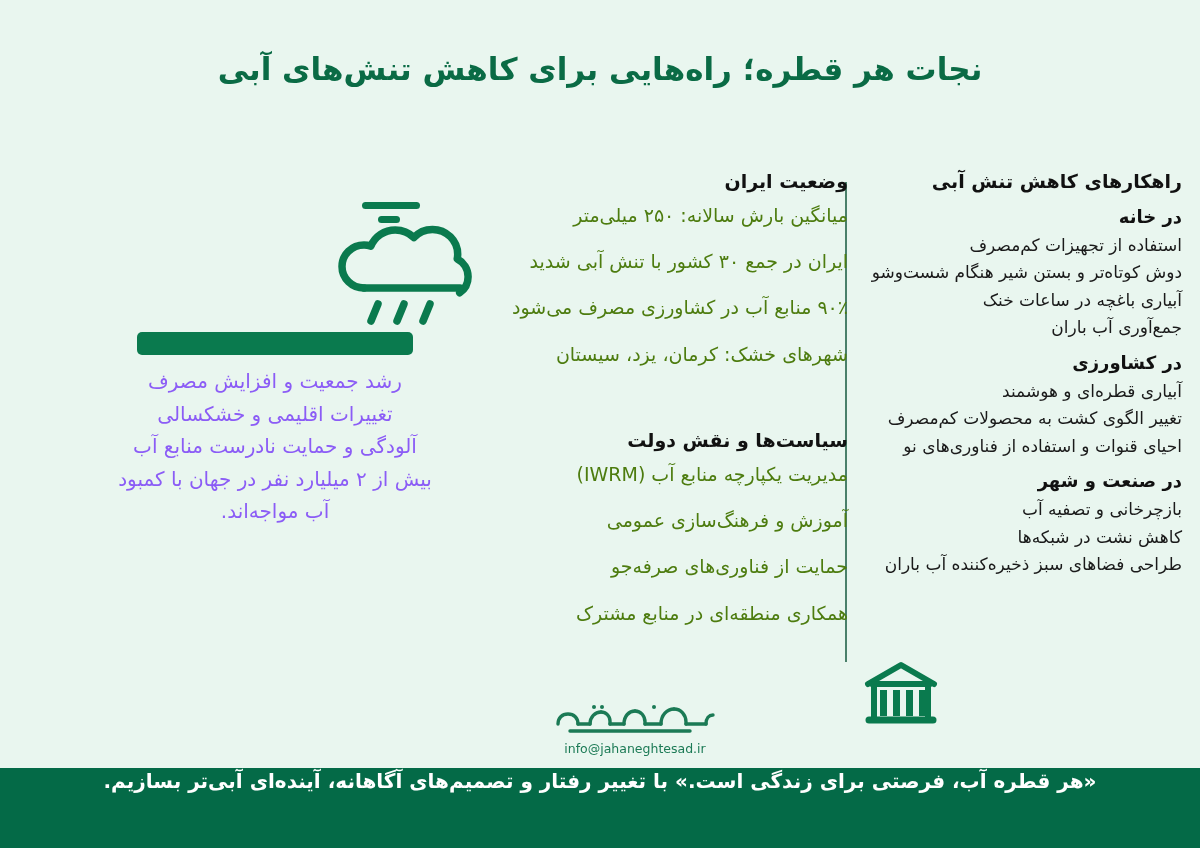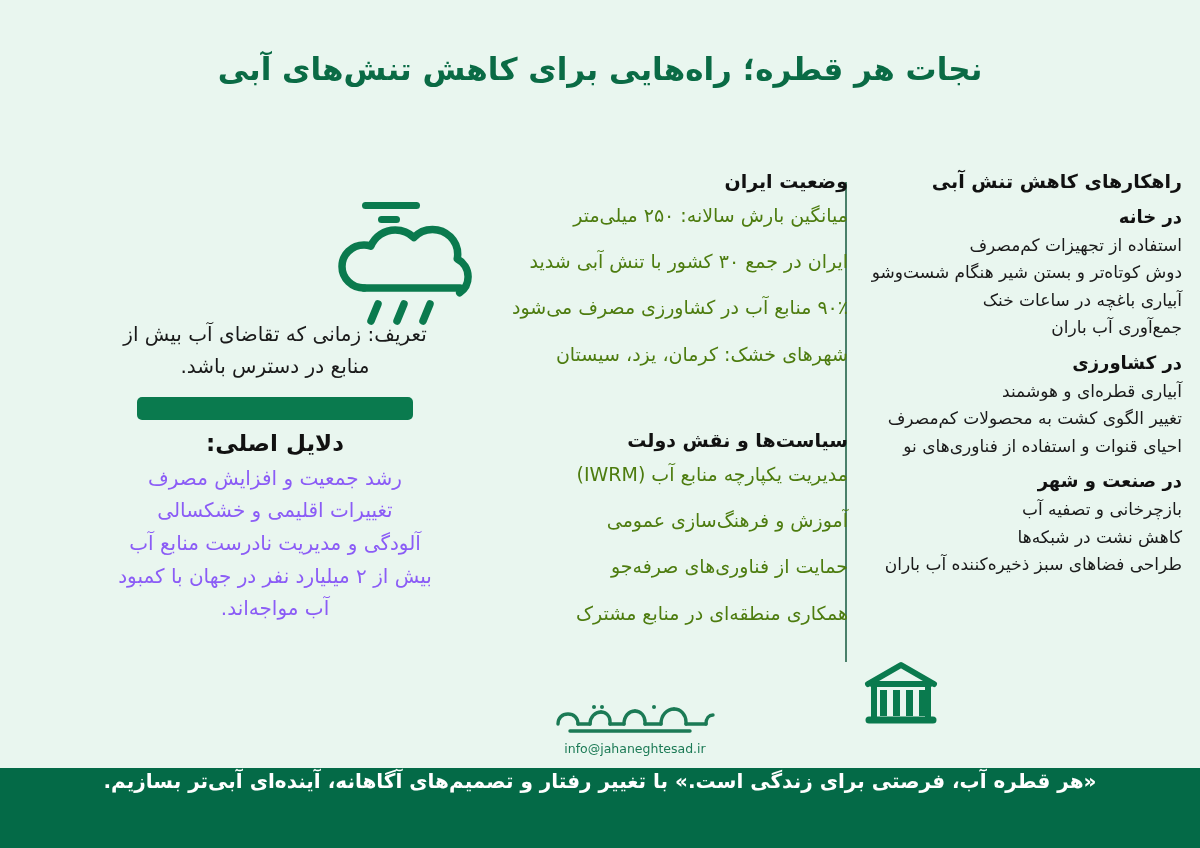--- a/index.html
+++ b/index.html
@@ -220,26 +220,24 @@
     <div style="height:42px"></div>
 
     <div class="sec-head">سیاست‌ها و نقش دولت</div>
     <p class="stat-line">مدیریت یکپارچه منابع آب (IWRM)</p>
     <p class="stat-line">آموزش و فرهنگ‌سازی عمومی</p>
     <p class="stat-line">حمایت از فناوری‌های صرفه‌جو</p>
     <p class="stat-line">همکاری منطقه‌ای در منابع مشترک</p>
   </div>
 
   <div class="col col-left">
-    <p class="def-body">تعریف: زمانی که تقاضای آب بیش از منابع در دسترس باشد.</p>
     <div class="green-bar"></div>
-    <div class="reasons-head">دلایل اصلی:</div>
     <p class="reason">رشد جمعیت و افزایش مصرف</p>
     <p class="reason">تغییرات اقلیمی و خشکسالی</p>
-    <p class="reason">آلودگی و مدیریت نادرست منابع آب</p>
+    <p class="reason">آلودگی و حمایت نادرست منابع آب</p>
     <p class="reason">بیش از ۲ میلیارد نفر در جهان با کمبود آب مواجه‌اند.</p>
   </div>
 
   <div class="logo-wrap">
     <svg class="logo-mark" width="170" height="40" viewBox="0 0 170 40">
       <g stroke="#1b7a55" stroke-width="3.4" fill="none" stroke-linecap="round" stroke-linejoin="round">
         <path d="M8 26c0-6 4-10 10-10s10 4 10 10"></path>
         <path d="M28 26h12"></path>
         <path d="M40 26c0-7 5-12 11-12"></path>
         <path d="M51 14c5 0 9 4 9 9v3"></path>

